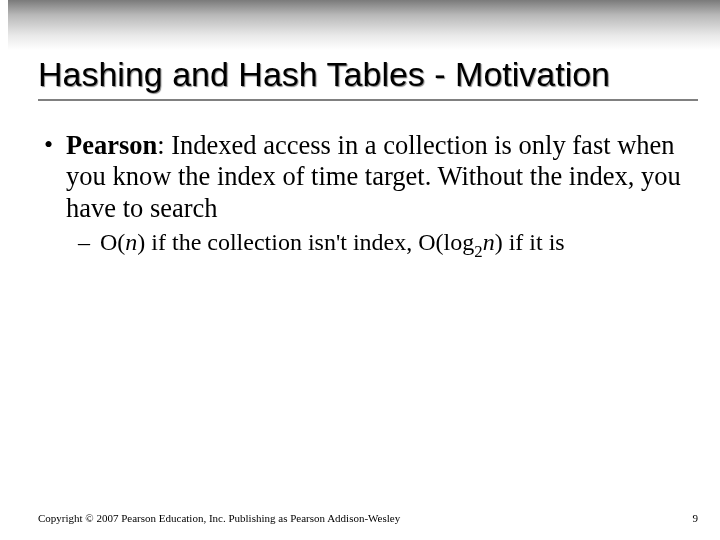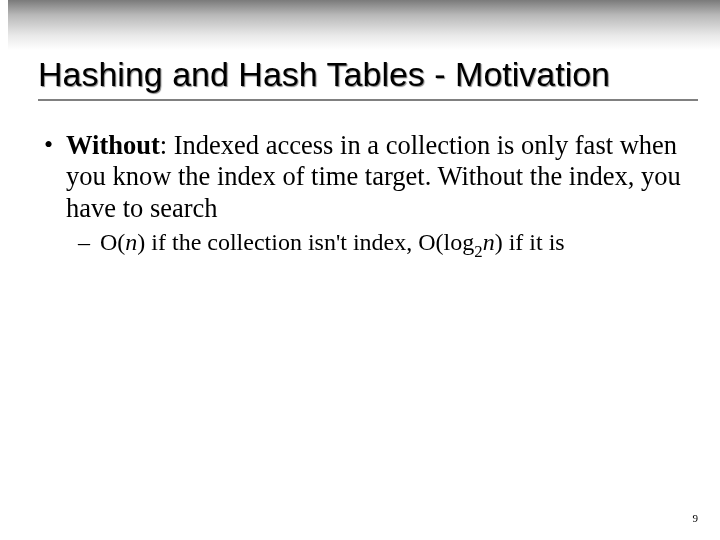--- a/index.html
+++ b/index.html
@@ -115,24 +115,25 @@
 
 <div class="slide">
   <div class="top-gradient"></div>
 
   <div class="title">Hashing and Hash Tables - Motivation</div>
   <div class="title-underline"></div>
 
   <div class="content">
 
     <div class="bullet1">
-      <span class="bold">Without</span><span>: Indexed access in a collection is only fast when you know the index of time target. Without the index, you have to search</span>
+      <span class="bold">Pearson</span><span>: Indexed access in a collection is only fast when you know the index of time target. Without the index, you have to search</span>
     </div>
 
     <div class="sub-bullet">
       <span>O(</span><span class="italic">n</span><span>) if the collection isn't index, O(log</span><span class="sub">2</span><span class="italic">n</span><span>) if it is</span>
     </div>
 
 
   </div>
 
+  <div class="footer">Copyright © 2007 Pearson Education, Inc. Publishing as Pearson Addison-Wesley</div>
   <div class="page-num">9</div>
 </div>
 
 </body></html>

